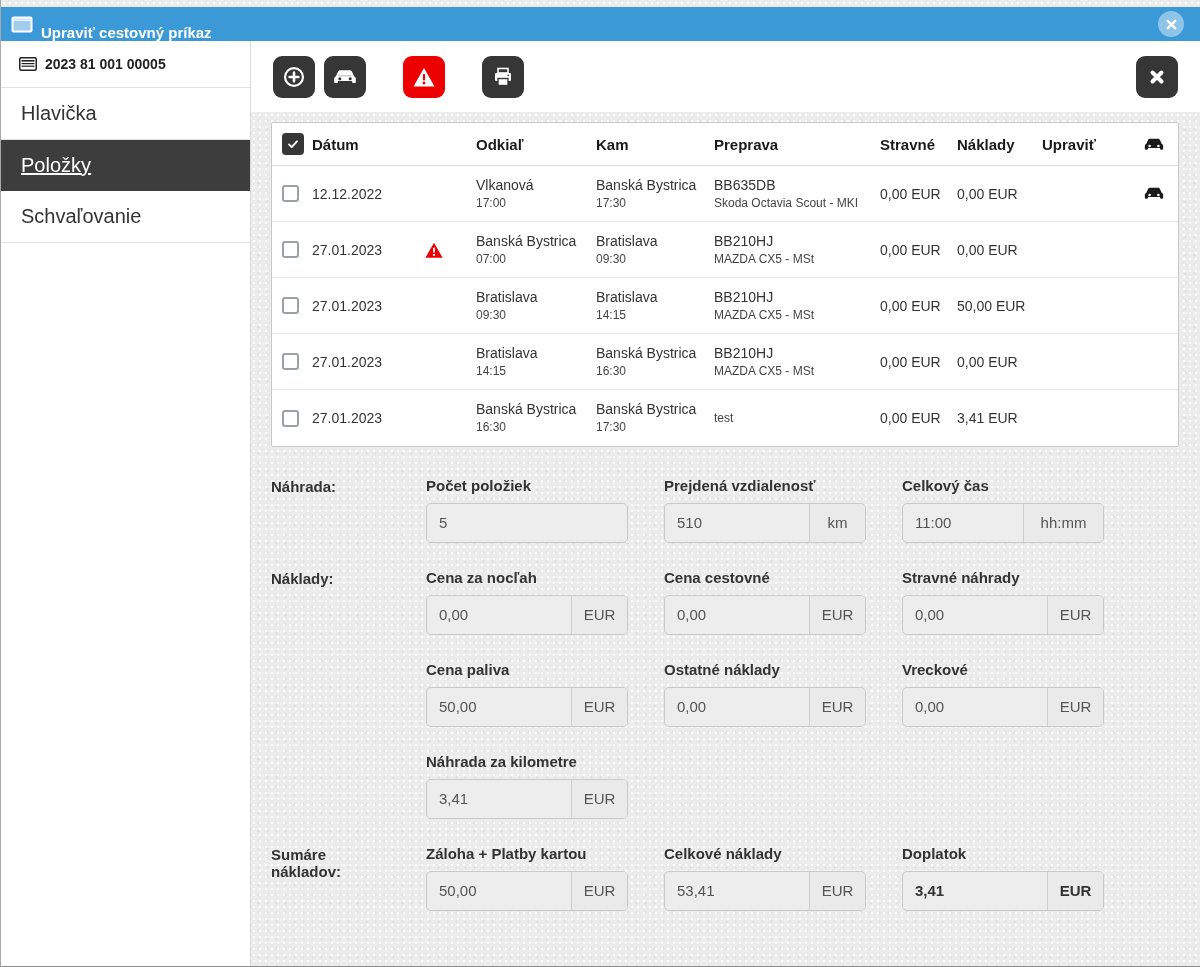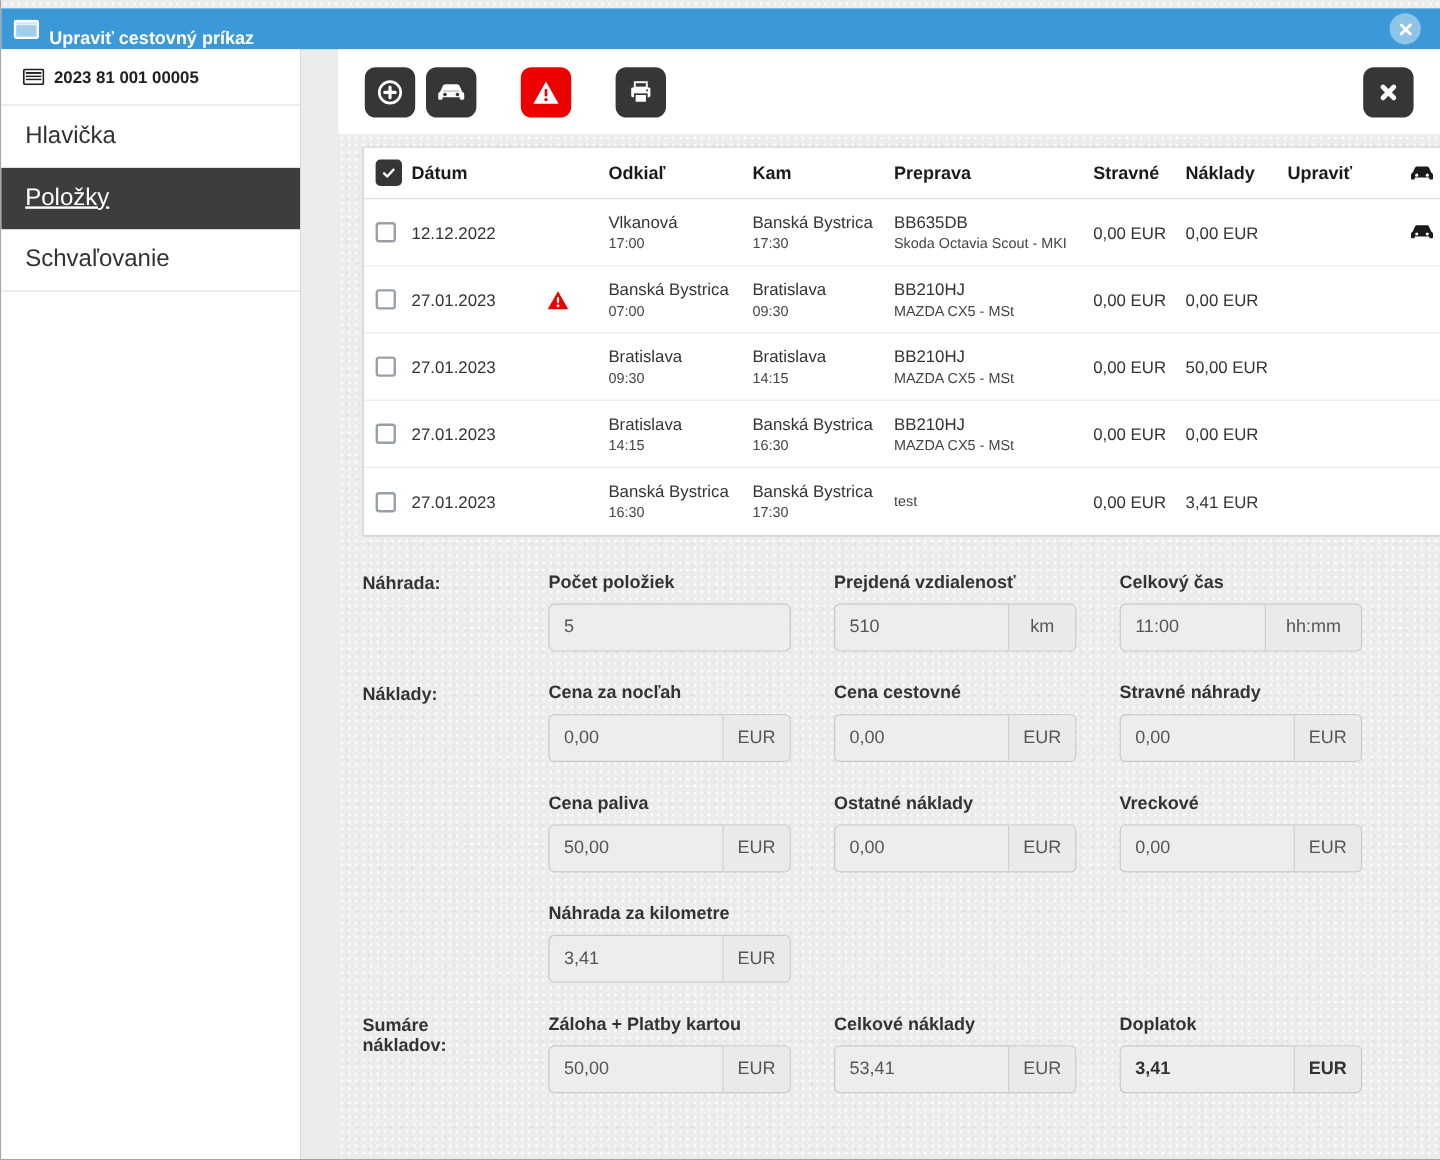--- a/index.html
+++ b/index.html
@@ -50,21 +50,21 @@
     display:flex; align-items:center; gap:8px;
     padding:15px 18px; font-weight:bold; font-size:14px; color:#222;
     border-bottom:1px solid #e2e2e2;
   }
   .sidebar-item {
     padding:14px 20px; font-size:20px; color:#333;
     border-bottom:1px solid #e2e2e2; cursor:pointer;
   }
   .sidebar-item.active { background:#3d3d3d; color:#fff; border-bottom:none;text-decoration:underline; }
 
-  .main { flex:1; display:flex; flex-direction:column; min-width:0;padding-left:31px; }
+  .main { flex:1; display:flex; flex-direction:column; min-width:0; }
 
   
   .toolbar {
     background:#fff; height:71px; flex:0 0 auto;
     display:flex; align-items:center; padding:0 22px;
   }
   .tbtn {
     width:42px; height:42px; border-radius:9px; border:none;
     background:#363636; display:flex; align-items:center; justify-content:center;
     cursor:pointer; flex:0 0 auto;

